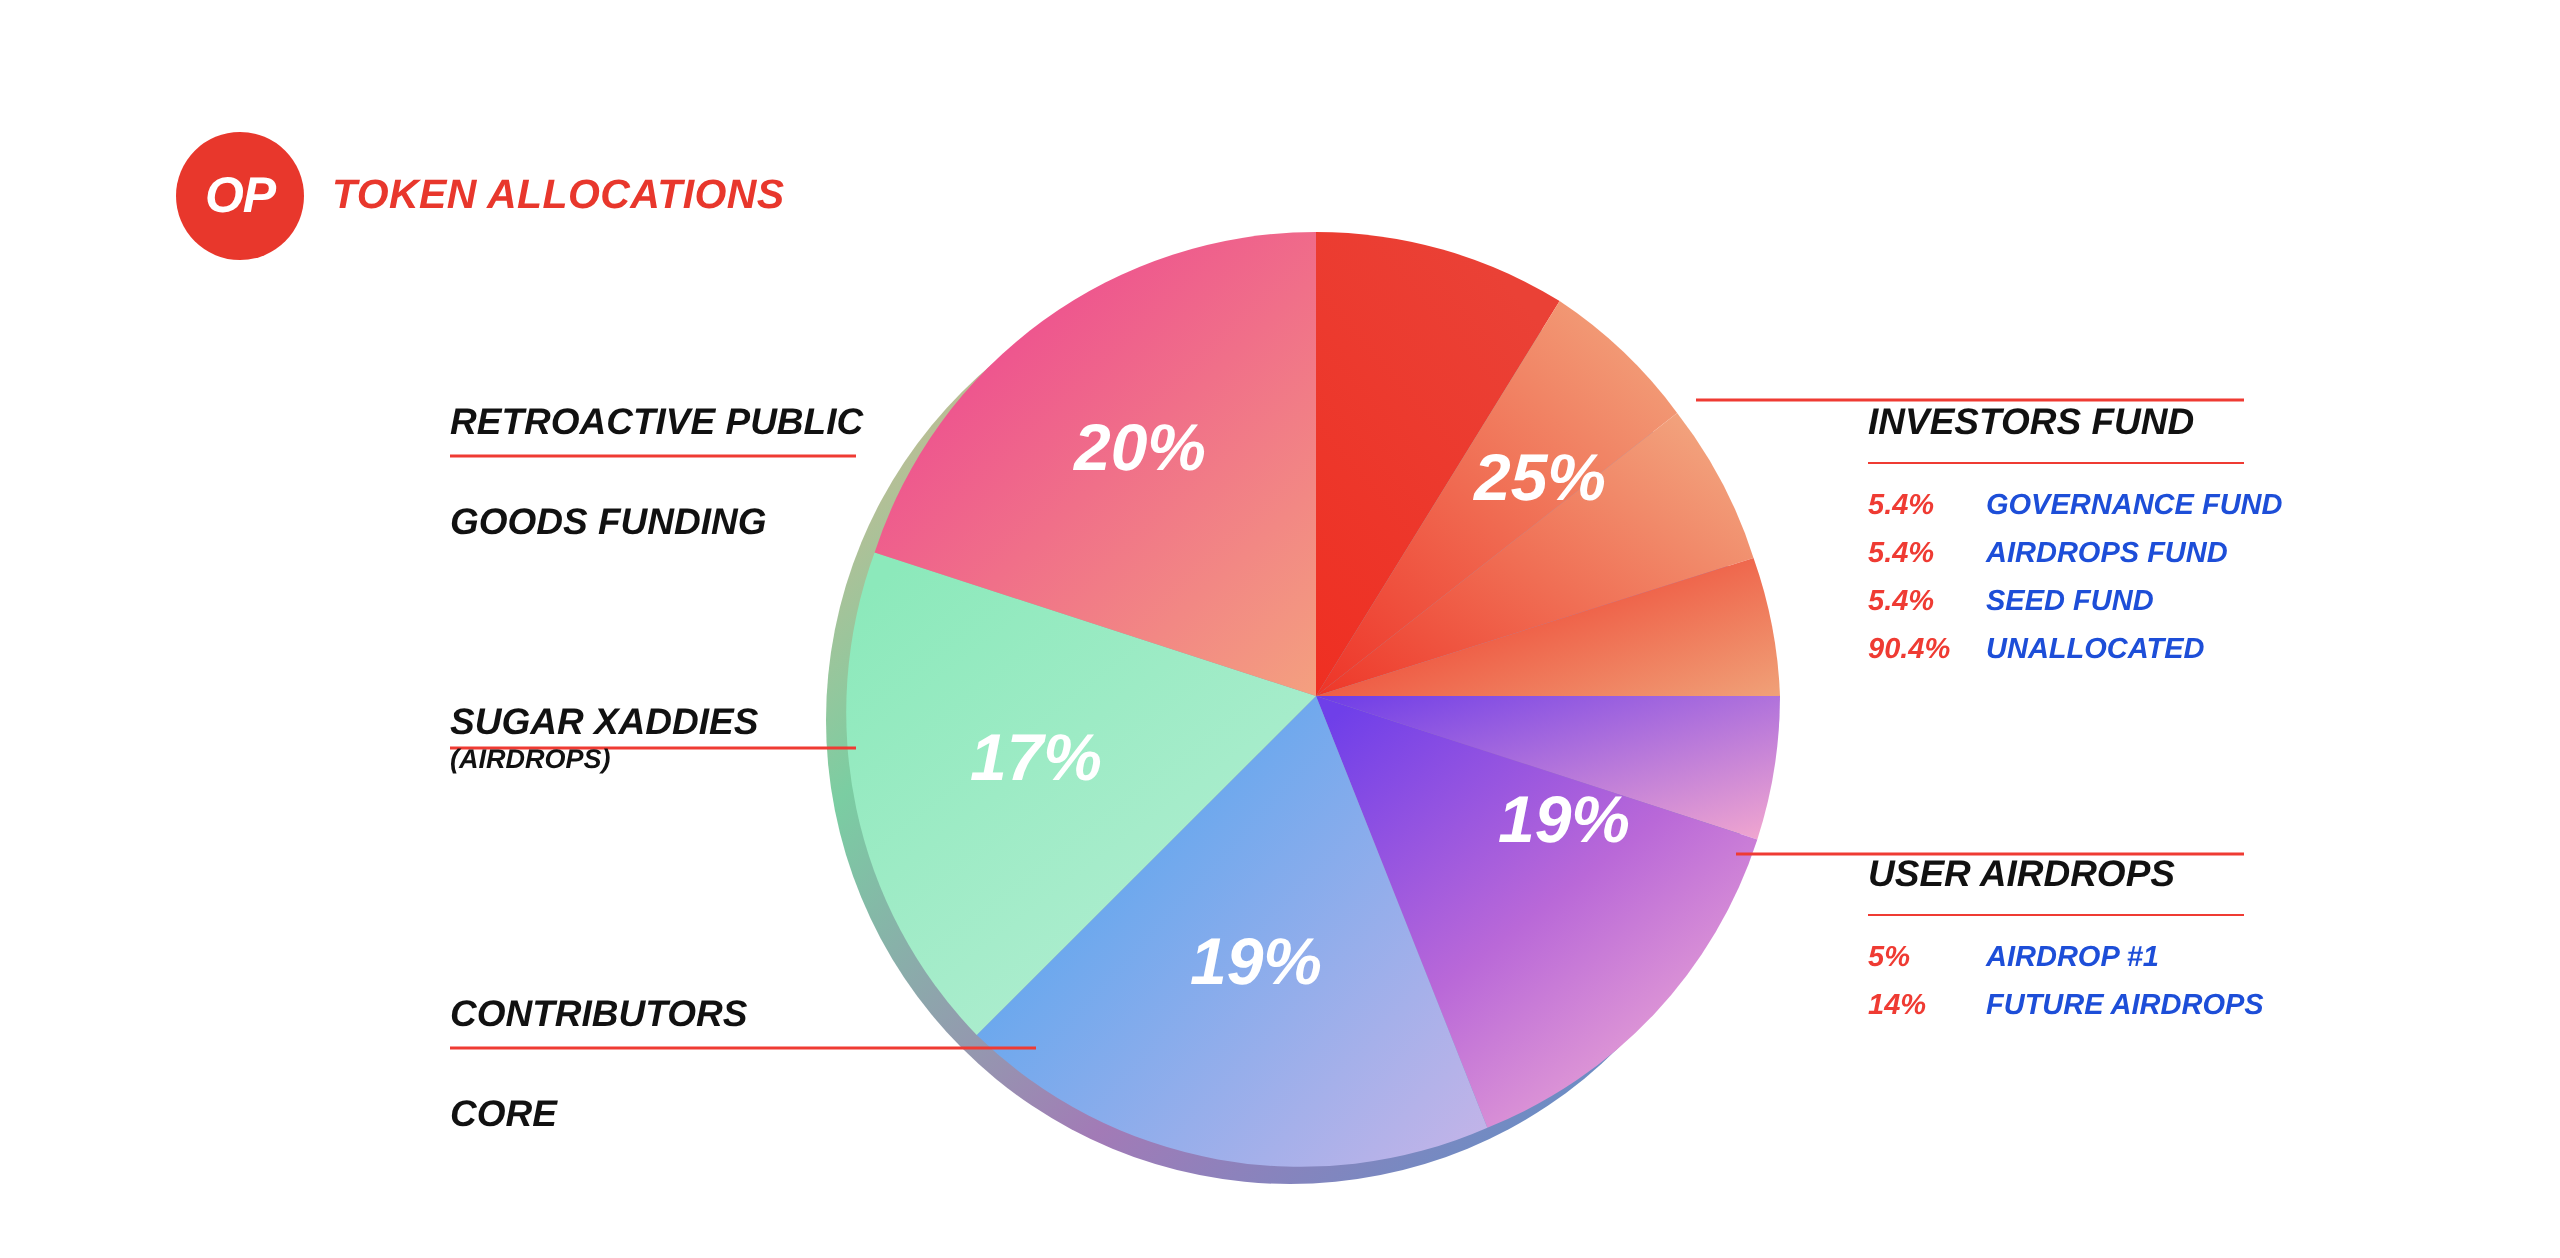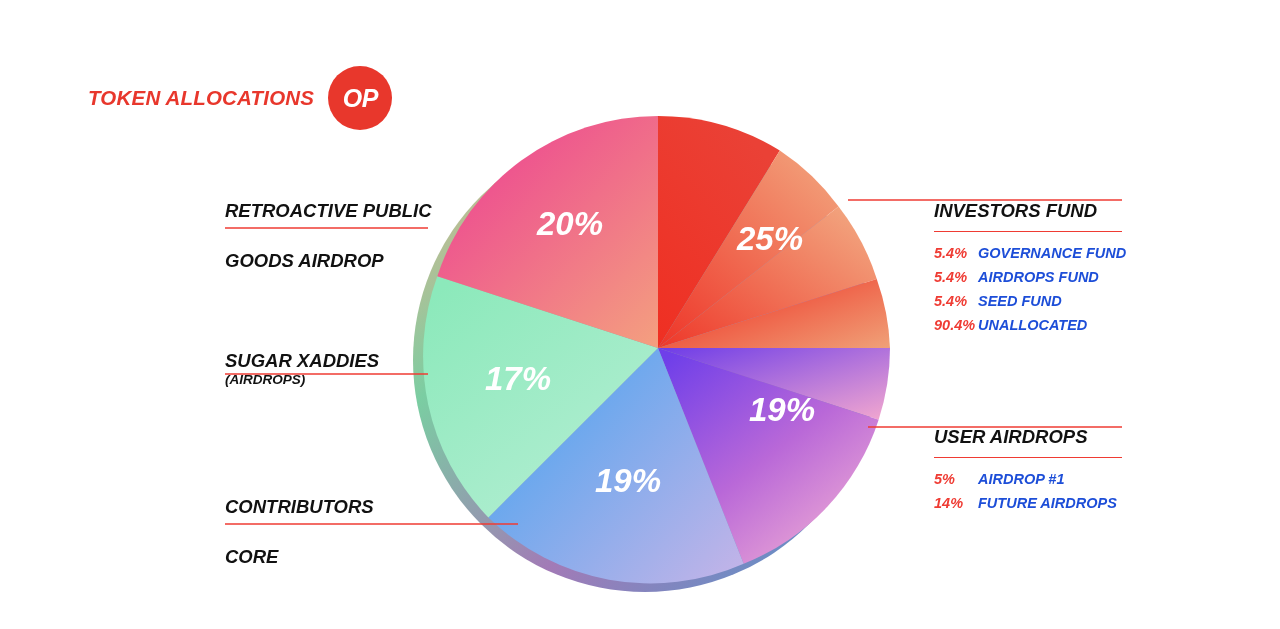--- a/index.html
+++ b/index.html
@@ -86,20 +86,21 @@
     border-top: 1.6px solid #ef3b33;
   }
   .breakdown {
     margin-top: 13px;
   }
   .breakdown-row {
     display: flex;
     align-items: baseline;
     white-space: nowrap;
     margin-bottom: 8px;
+    gap: 15px;
   }
   .breakdown-pct {
     color: #ef3b33;
     font-weight: bold;
     font-style: italic;
     font-size: 14.5px;
     min-width: 44px;
   }
   .breakdown-label {
     color: #1d4ed8;
@@ -226,24 +227,24 @@
       <line x1="848" y1="200" x2="1122" y2="200"></line>
       <line x1="868" y1="427" x2="1122" y2="427"></line>
       <line x1="225" y1="228" x2="428" y2="228"></line>
       <line x1="225" y1="374" x2="428" y2="374"></line>
       <line x1="225" y1="524" x2="518" y2="524"></line>
     </g>
   </svg>
 </div>
 
 <div id="brand">
-  <div id="brand-title">TOKEN ALLOCATIONS</div>
   <div id="op-logo">
     <span>OP</span>
   </div>
+  <div id="brand-title">TOKEN ALLOCATIONS</div>
 </div>
 
 <div class="callout" id="callout-ecosystem">
   <div class="callout-title">INVESTORS FUND</div>
   <div class="rule"></div>
   <div class="breakdown">
     <div class="breakdown-row">
       <span class="breakdown-pct">5.4%</span>
       <span class="breakdown-label">GOVERNANCE FUND</span>
     </div>
@@ -272,21 +273,21 @@
     </div>
     <div class="breakdown-row">
       <span class="breakdown-pct">14%</span>
       <span class="breakdown-label">FUTURE AIRDROPS</span>
     </div>
   </div>
 </div>
 
 <div class="callout" id="callout-retro">
   <div class="callout-title">RETROACTIVE PUBLIC</div>
-  <div class="callout-title">GOODS AIRDROP</div>
+  <div class="callout-title">GOODS FUNDING</div>
 </div>
 
 <div class="callout" id="callout-sugar">
   <div class="callout-title">SUGAR XADDIES</div>
   <div class="callout-sub">(AIRDROPS)</div>
 </div>
 
 <div class="callout" id="callout-core">
   <div class="callout-title">CONTRIBUTORS</div>
   <div class="callout-title">CORE</div>

